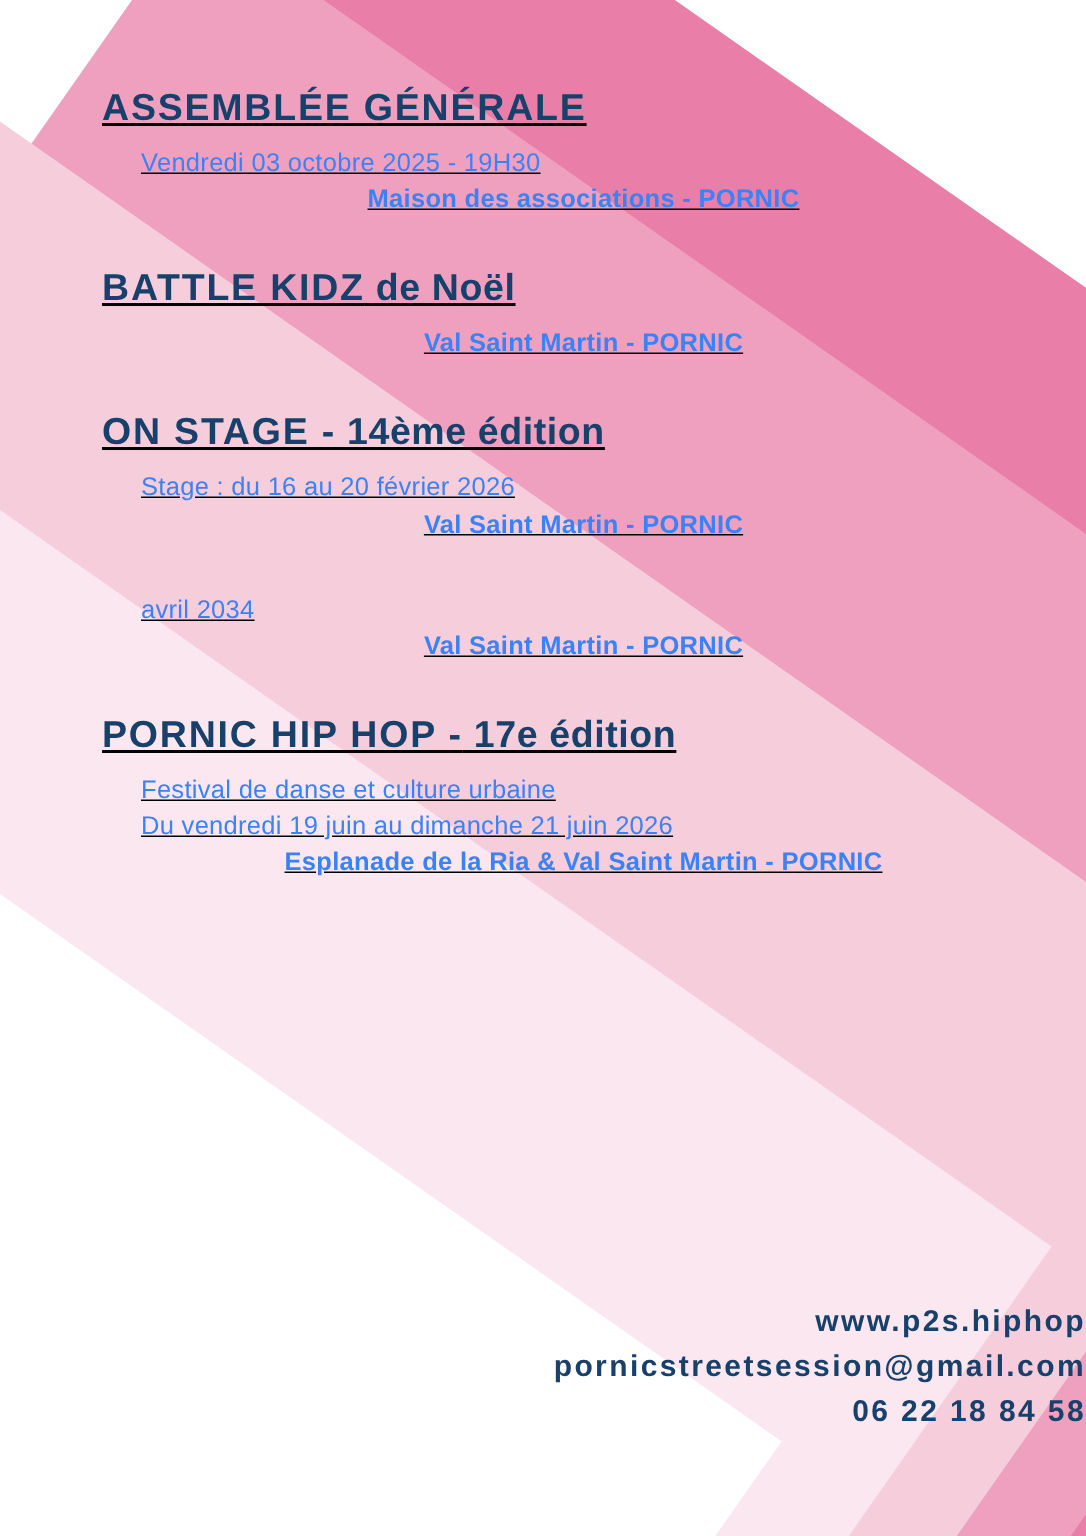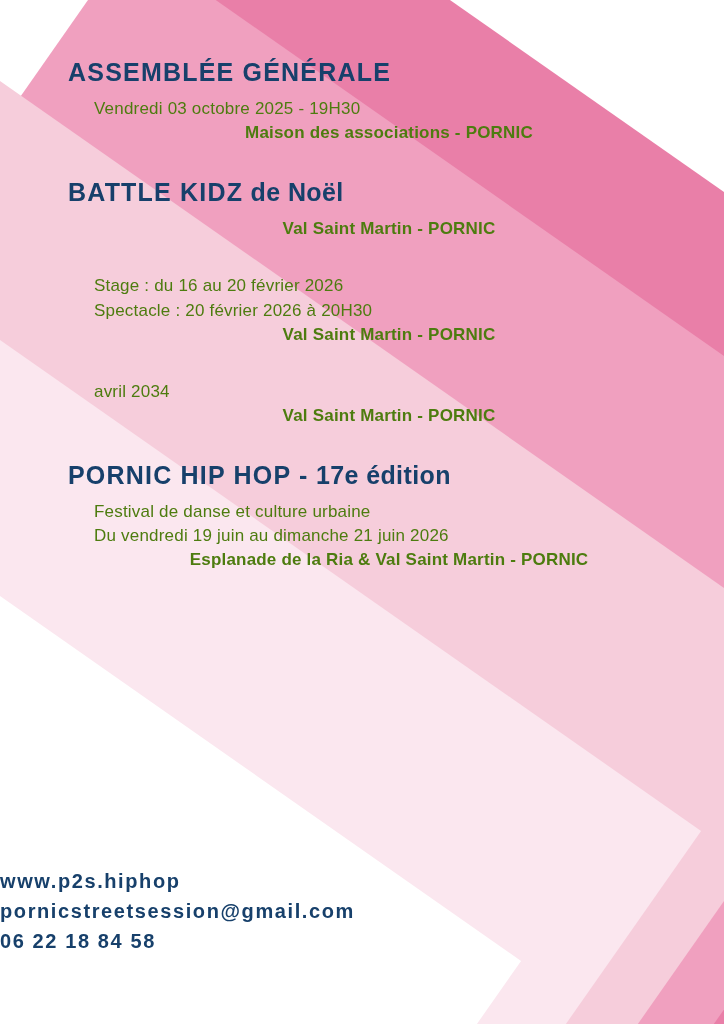--- a/index.html
+++ b/index.html
@@ -11,20 +11,21 @@
     height: 1024px;
     font-family: "Liberation Sans", sans-serif;
     overflow: hidden;
   }
   .poster {
     position: relative;
     width: 724px;
     height: 1024px;
     background: #ffffff;
     overflow: hidden;
+    text-decoration: underline;
   }
   
   .band {
     position: absolute;
     transform-origin: top left;
     pointer-events: none;
   }
   .band-1 {
     
     top: -140px;
@@ -88,36 +89,36 @@
   }
   .event-title .light {
     font-weight: bold;
     letter-spacing: 0.4px;
     text-transform: none;
   }
   .event-lines {
     padding-left: 26px;
   }
   .line {
-    color: #4d7c0f;
+    color: #3b82f6;
     font-size: 17px;
     line-height: 1.42;
     letter-spacing: 0.2px;
   }
   .line.bold {
     font-weight: bold;
     text-align: center;
   }
 
   .footer {
     position: absolute;
     left: 0;
     right: 0;
     bottom: 68px;
-    text-align: left;
+    text-align: right;
     z-index: 6;
   }
   .footer div {
     color: #17406b;
     font-size: 20px;
     font-weight: bold;
     letter-spacing: 1.6px;
     line-height: 1.5;
   }
 </style>
@@ -143,23 +144,23 @@
     </div>
 
     <div class="event">
       <div class="event-title"><span>BATTLE KIDZ</span><span class="light"> de Noël</span></div>
       <div class="event-lines">
         <div class="line bold">Val Saint Martin - PORNIC</div>
       </div>
     </div>
 
     <div class="event">
+      <div class="event-title"><span>ON STAGE -</span><span class="light"> 14ème édition</span></div>
       <div class="event-lines">
         <div class="line">Stage : du 16 au 20 février 2026</div>
-        <div class="line">Spectacle : 20 février 2026 à 20H30</div>
         <div class="line bold">Val Saint Martin - PORNIC</div>
       </div>
     </div>
 
     <div class="event">
       <div class="event-lines">
         <div class="line">avril 2034</div>
         <div class="line bold">Val Saint Martin - PORNIC</div>
       </div>
     </div>

